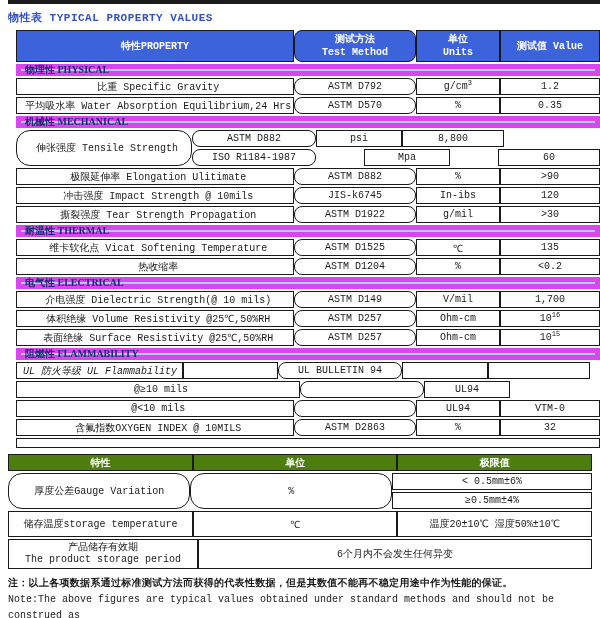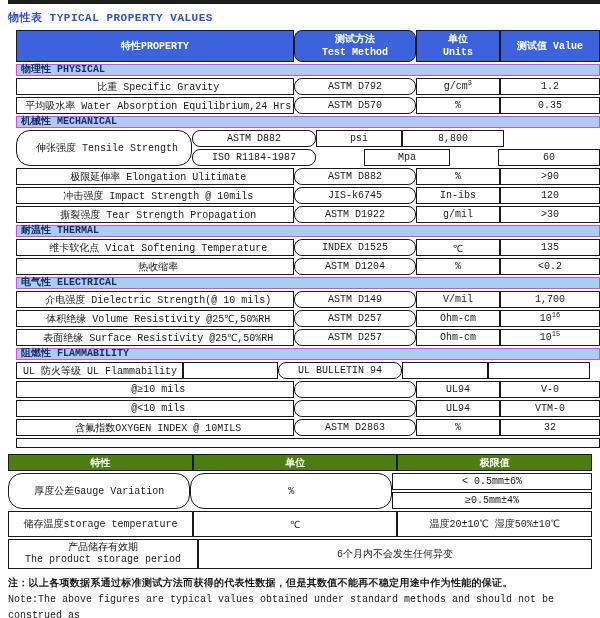--- a/index.html
+++ b/index.html
@@ -11,31 +11,31 @@
   .topbar{position:absolute;left:8px;right:0;top:0;height:4px;background:#1c1c1c;}
   .title{margin:10px 0 5px 8px;font-size:11px;font-weight:bold;color:#3350c8;letter-spacing:.5px;}
   .tbl{margin-left:16px;width:584px;}
   .row{display:flex;margin-bottom:2px;}
   .cell{
     box-sizing:border-box;border:1px solid #1a1a1a;height:17px;background:#fff;
     display:flex;align-items:center;justify-content:center;
     font-size:10px;white-space:nowrap;overflow:hidden;
   }
   .c1{width:284px;justify-content:center;padding-left:6px;}
-  .c1a{width:167px;justify-content:flex-start;padding-left:6px;}
+  .c1a{width:167px;justify-content:flex-start;padding-left:6px;font-style:italic;}
   .c1b{width:95px;}
   .c2{width:124px;border-radius:8px;}
   .c3{width:86px;}
   .c4{width:102px;}
   .hdr .cell{background:#3d63dc;color:#ffffff;font-weight:bold;height:32px;flex-direction:column;line-height:13px;}
   .hdr .c1{justify-content:center;padding-left:0;}
   .band{
-    box-sizing:border-box;border:1px solid #d946ef;background:#a9ceef;height:12px;
+    box-sizing:border-box;border:5px solid #d946ef;background:#a9ceef;height:12px;
     display:flex;align-items:center;padding-left:4px;margin-bottom:2px;
-    font-size:10px;font-weight:bold;color:#1b2a6b;white-space:nowrap;line-height:10px;
+    font-size:10px;font-weight:bold;color:#1b2a6b;white-space:nowrap;line-height:10px;font-family:Liberation Serif, serif;
   }
   .tall{height:36px;border-radius:14px;}
   .subcol{display:flex;flex-direction:column;}
   .subcol .row{margin-bottom:2px;}
   .subcol .row:last-child{margin-bottom:0;gap:48px;}
   .empty-row{height:10px;width:584px;}
   sup{font-size:7px;line-height:1;transform:translateY(-3px);}
   
   .tbl2{margin-left:8px;margin-top:6px;width:584px;}
   .t2c1{width:190px;}
@@ -186,21 +186,21 @@
       </div>
   </div>
 
   <div class="band">耐温性 THERMAL</div>
 
   <div class="row">
     <div class="cell c1">
         <span>维卡软化点 Vicat Softening Temperature</span>
       </div>
     <div class="cell c2">
-        <span>INDEX D1525</span>
+        <span>ASTM D1525</span>
       </div>
     <div class="cell c3">
         <span>℃</span>
       </div>
     <div class="cell c4">
         <span>135</span>
       </div>
   </div>
 
   <div class="row">
@@ -281,23 +281,20 @@
     <div class="cell c4"></div>
   </div>
 
   <div class="row">
     <div class="cell c1">
         <span>@≥10 mils</span>
       </div>
     <div class="cell c2"></div>
     <div class="cell c3">
         <span>UL94</span>
-      </div>
-    <div class="cell c4">
-        <span>V-0</span>
       </div>
   </div>
 
   <div class="row">
     <div class="cell c1">
         <span>@&lt;10 mils</span>
       </div>
     <div class="cell c2"></div>
     <div class="cell c3">
         <span>UL94</span>

